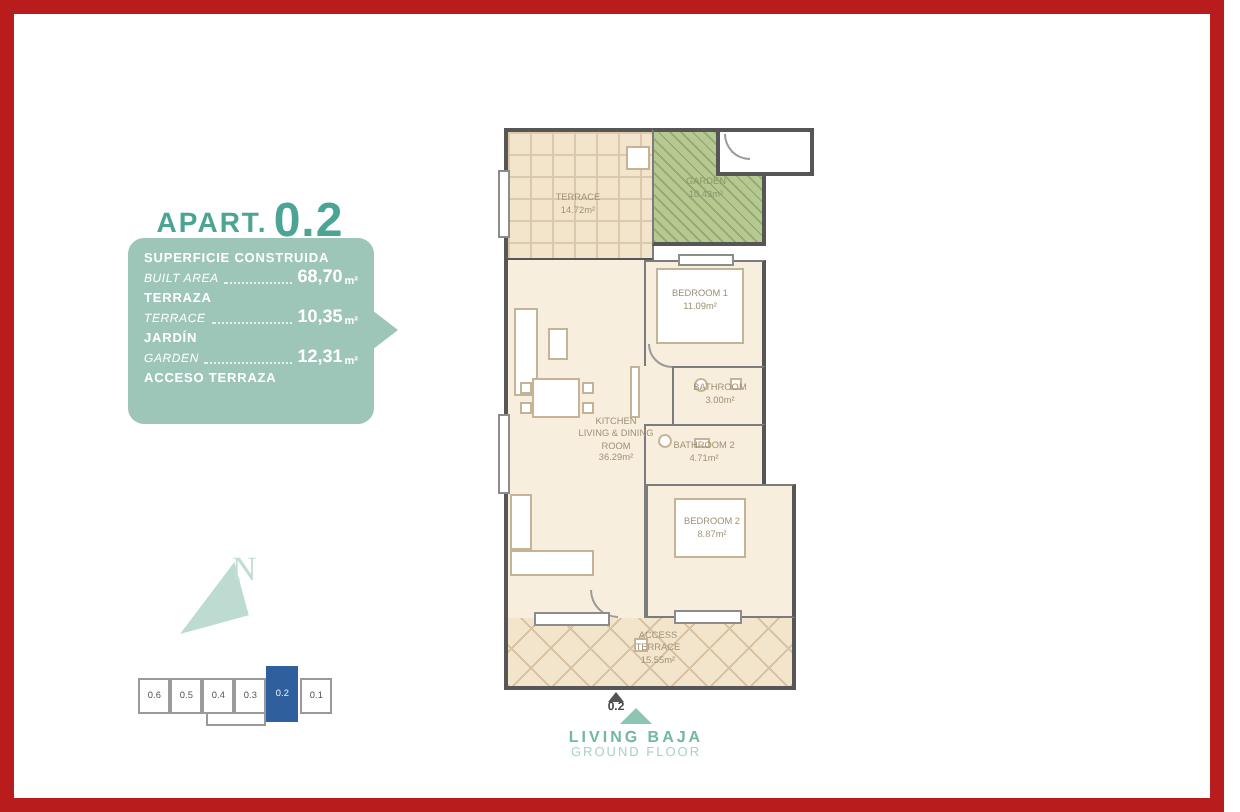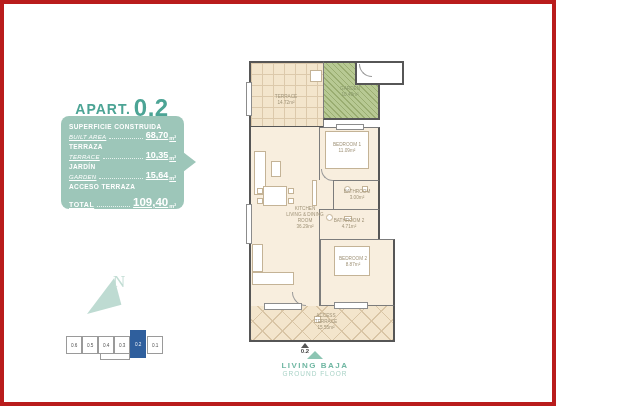--- a/index.html
+++ b/index.html
@@ -1,31 +1,31 @@
 <!DOCTYPE html>
 <html><head>
 <meta charset="utf-8">
 <style>
   html,body{margin:0;padding:0;background:#fff;}
-  .page{position:relative;width:556px;height:406px;background:#ffffff;overflow:hidden;
-        font-family:"Liberation Sans",sans-serif;border:4px solid #b91c1c;box-sizing:border-box;}
+  .page{position:relative;width:612px;height:406px;background:#ffffff;overflow:hidden;
+        font-family:"Liberation Sans",sans-serif;border:7px solid #b91c1c;box-sizing:border-box;}
 
   
   .title{position:absolute;left:52px;top:90px;width:132px;text-align:center;color:#4ca495;white-space:nowrap;}
   .title .prefix{font-size:14px;font-weight:bold;letter-spacing:1px;vertical-align:baseline;}
   .title .num{font-size:24px;font-weight:bold;letter-spacing:0.5px;margin-left:3px;vertical-align:-2px;}
 
   .panel{position:absolute;left:57px;top:112px;width:123px;height:93px;background:#9dc6b9;
          border-radius:8px;color:#fff;padding:7px 8px;box-sizing:border-box;}
   .panel .arrow{position:absolute;right:-12px;top:36px;width:0;height:0;
                 border-top:10px solid transparent;border-bottom:10px solid transparent;
                 border-left:13px solid #9dc6b9;}
   .p-row{margin-bottom:2px;}
   .p-es{font-size:6.5px;font-weight:bold;letter-spacing:0.4px;line-height:1.25;}
-  .p-line{display:flex;align-items:flex-end;line-height:1.1;text-decoration:underline;}
+  .p-line{display:flex;align-items:flex-end;line-height:1.1;}
   .p-en{font-size:6px;font-style:italic;letter-spacing:0.3px;}
   .leader{flex:1;border-bottom:1px dotted rgba(255,255,255,0.75);margin:0 3px 2px 3px;height:1px;}
   .p-val{font-size:9px;font-weight:bold;}
   .p-unit{font-size:5.5px;font-weight:bold;margin-left:1px;}
   .p-total{margin-top:5px;}
   .p-total .p-en{font-size:7px;font-weight:bold;font-style:normal;letter-spacing:0.5px;}
   .p-total .p-val{font-size:11.5px;}
 
   
   .compass{position:absolute;left:83px;top:270px;width:52px;height:40px;}
@@ -109,34 +109,26 @@
         <span class="leader"></span>
         <span class="p-val">10,35</span>
         <span class="p-unit">m²</span>
       </div>
     </div>
     <div class="p-row">
       <div class="p-es">JARDÍN</div>
       <div class="p-line">
         <span class="p-en">GARDEN</span>
         <span class="leader"></span>
-        <span class="p-val">15,64</span>
+        <span class="p-val">12,31</span>
         <span class="p-unit">m²</span>
       </div>
     </div>
     <div class="p-row">
       <div class="p-es">ACCESO TERRAZA</div>
-    </div>
-    <div class="p-row p-total">
-      <div class="p-line">
-        <span class="p-en">TOTAL</span>
-        <span class="leader"></span>
-        <span class="p-val">109,40</span>
-        <span class="p-unit">m²</span>
-      </div>
     </div>
     <div class="arrow"></div>
   </div>
 
   <div class="compass">
     <div class="tri"></div>
     <div class="n">N</div>
   </div>
 
   <div class="keyplan">

